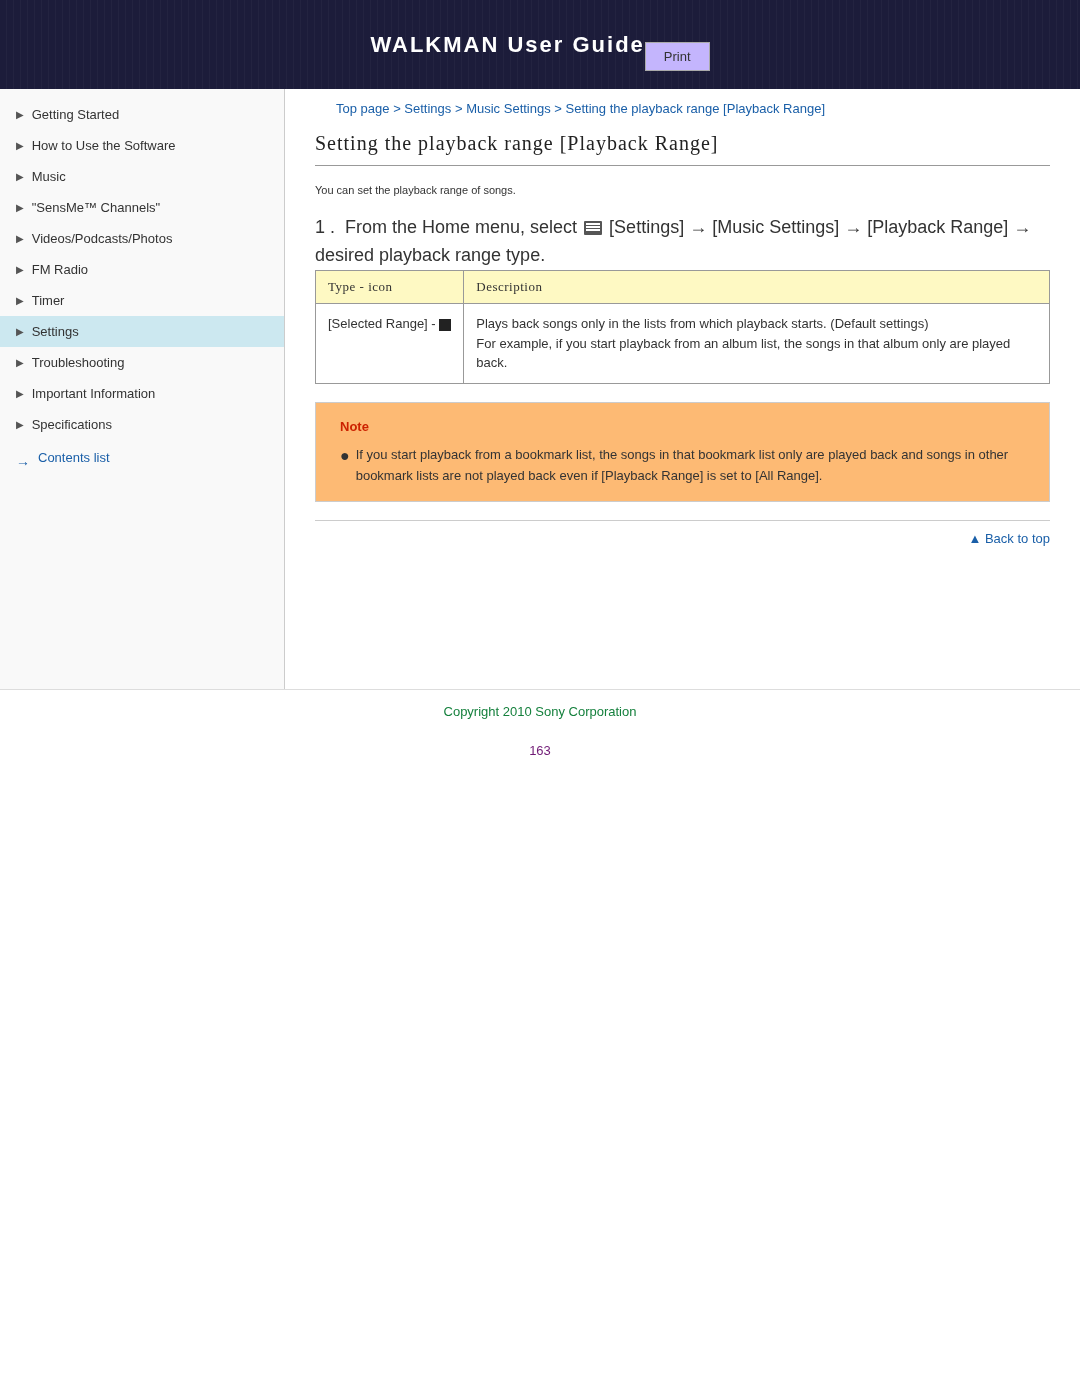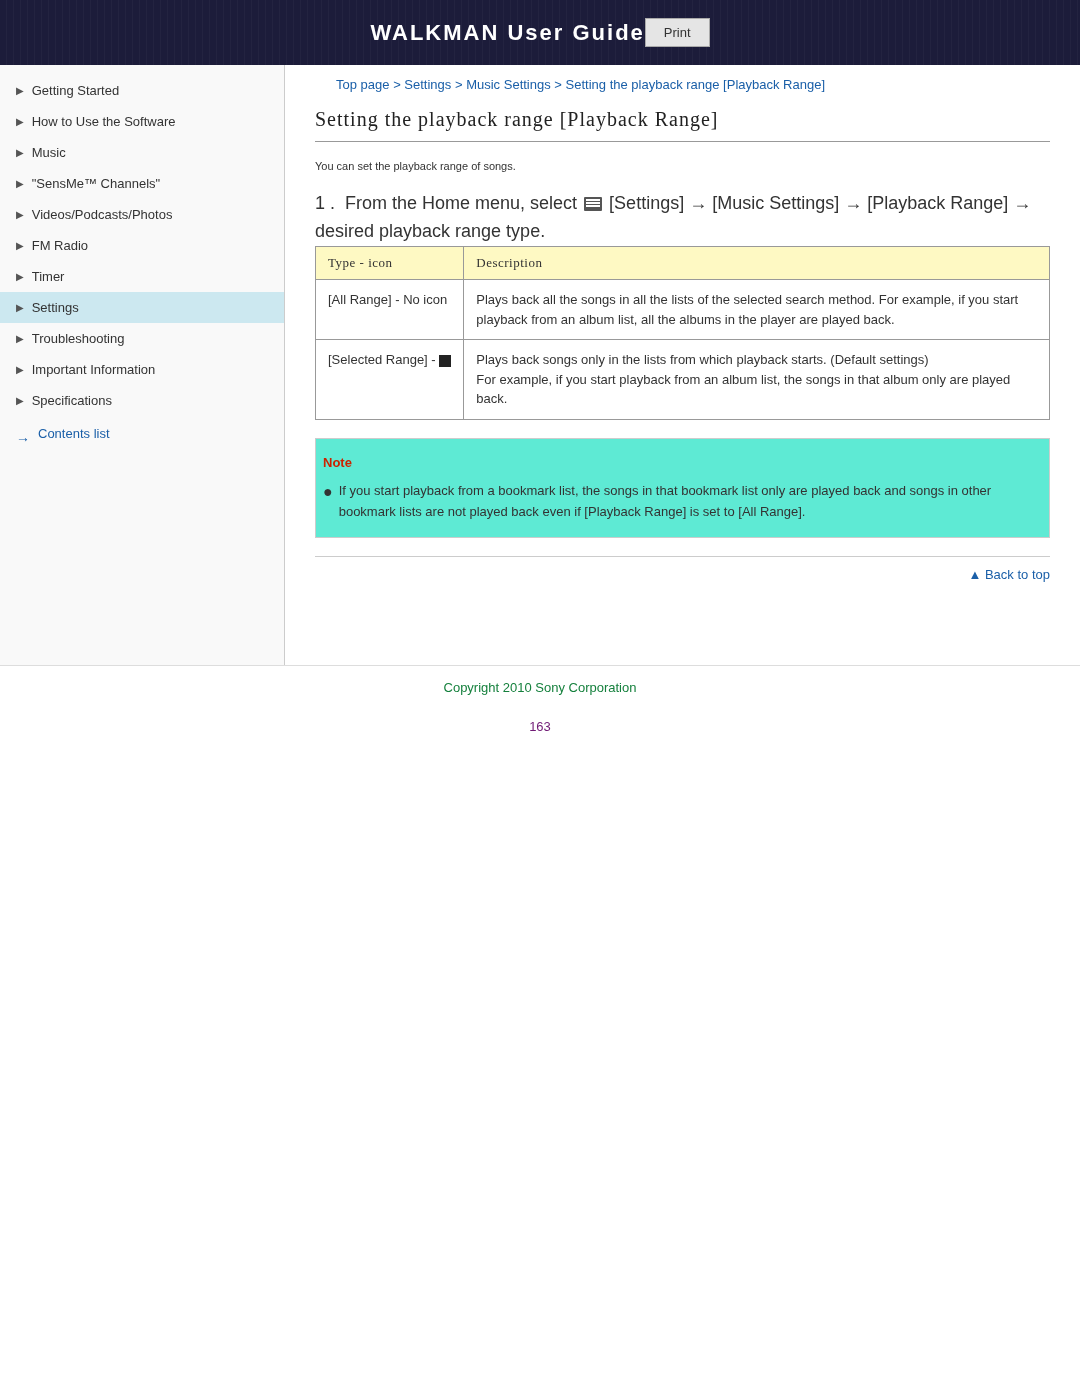--- a/index.html
+++ b/index.html
@@ -30,27 +30,28 @@
     }
     .header-title {
       color: #fff;
       font-size: 22px;
       font-weight: bold;
       letter-spacing: 2px;
       z-index: 1;
       font-family: Arial, sans-serif;
     }
     .print-btn {
-      background: #e5e5e5;
+      background: #c4b5fd;
       border: 1px solid #aaa;
       padding: 6px 18px;
       font-size: 13px;
       cursor: pointer;
       z-index: 1;
       color: #333;
+      margin-top: 24px;
     }
 
     
     .layout {
       display: flex;
       min-height: 600px;
     }
 
     
     .sidebar {
@@ -198,23 +199,23 @@
     .black-square {
       display: inline-block;
       width: 12px;
       height: 12px;
       background: #222;
       vertical-align: middle;
     }
 
     
     .note-box {
-      background: #5eead4;
+      background: #fdba74;
       border: 1px solid #ccc;
-      padding: 14px 7px;
+      padding: 14px 24px;
       margin-bottom: 18px;
       font-size: 13px;
       line-height: 1.6;
     }
     .note-title {
       color: #cc2200;
       font-weight: bold;
       margin-bottom: 8px;
     }
     .note-bullet {
@@ -344,24 +345,20 @@
     </div>
 
     <table class="data-table">
       <thead>
         <tr>
           <th>Type - icon</th>
           <th>Description</th>
         </tr>
       </thead>
       <tbody>
-        <tr>
-          <td>[All Range] - No icon</td>
-          <td>Plays back all the songs in all the lists of the selected search method. For example, if you start playback from an album list, all the albums in the player are played back.</td>
-        </tr>
         <tr>
           <td>
             <span>[Selected Range] - </span>
             <span class="black-square"></span>
           </td>
           <td>
             Plays back songs only in the lists from which playback starts. (Default settings)<br>
             For example, if you start playback from an album list, the songs in that album only are played back.
           </td>
         </tr>

